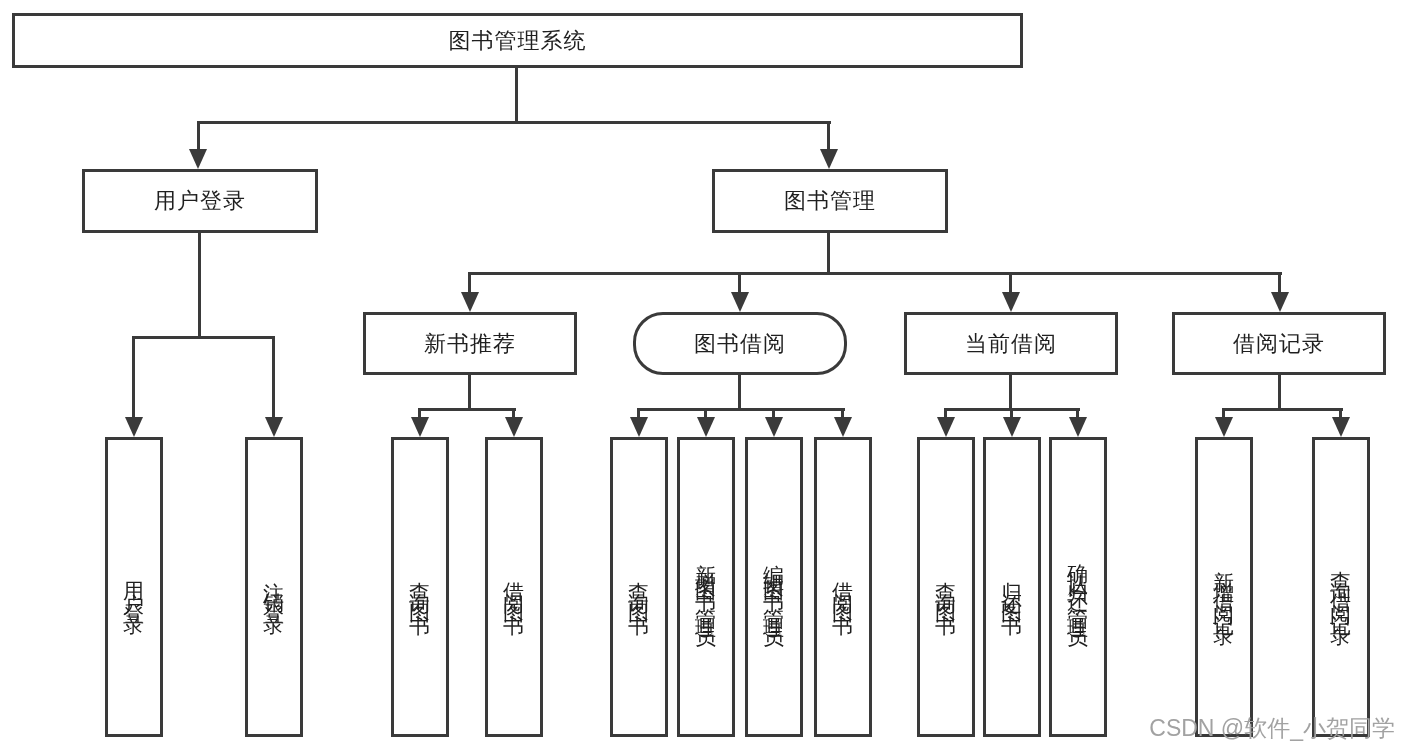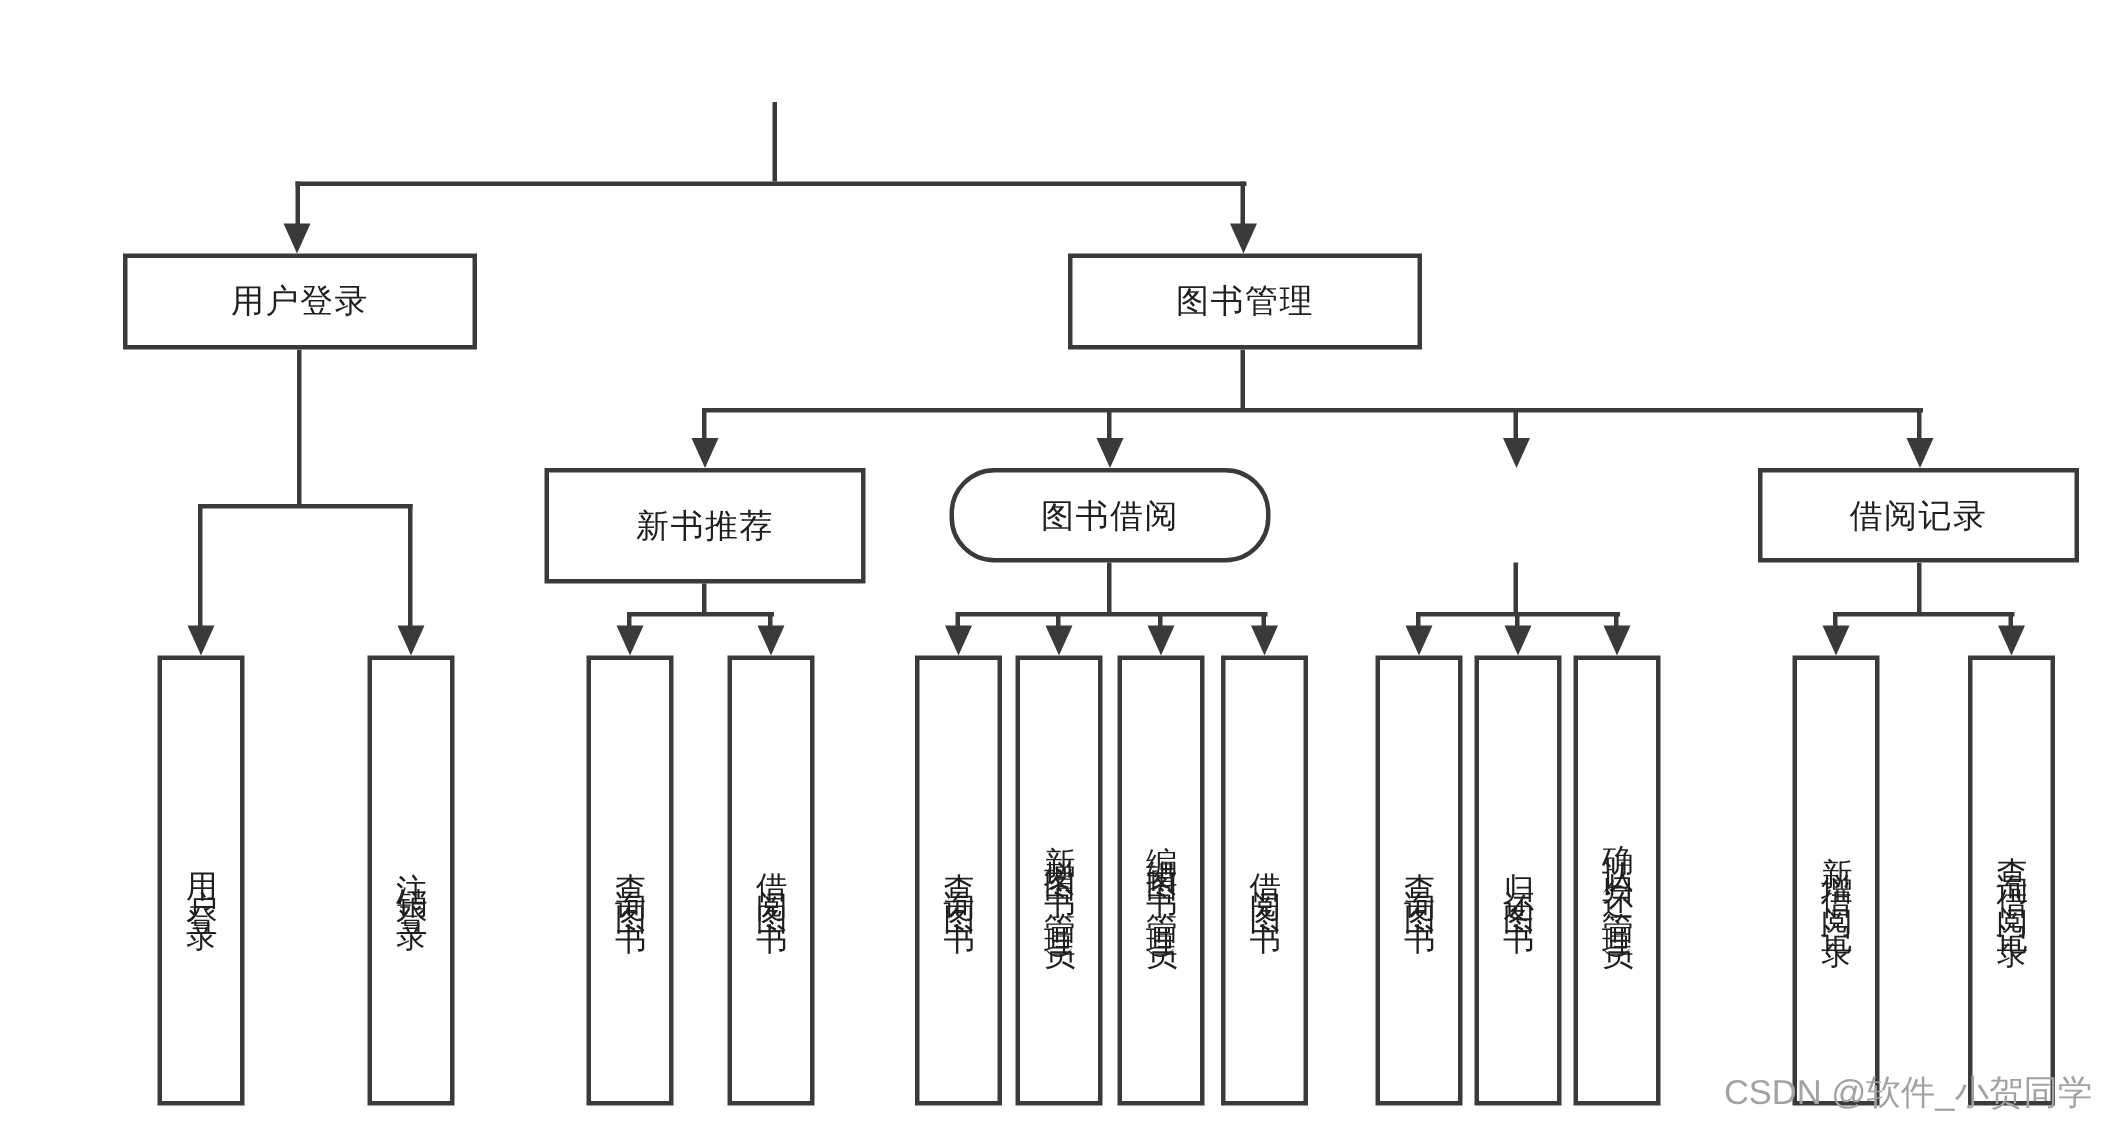--- a/index.html
+++ b/index.html
@@ -76,20 +76,23 @@
     z-index: 4;
     white-space: nowrap;
     text-align: right;
   }
 </style>
 </head>
 <body>
 
 <div class="canvas">
 
+  <div class="hbox" style="left:12px; top:13px; width:1011px; height:55px;">
+    <span>图书管理系统</span>
+  </div>
 
   <div class="vline" style="left:515px; top:68px; height:53px;"></div>
   <div class="hline" style="left:197px; top:121px; width:634px;"></div>
   <div class="vline" style="left:197px; top:121px; height:30px;"></div>
   <div class="arrow" style="left:189px; top:149px;"></div>
   <div class="vline" style="left:827px; top:121px; height:30px;"></div>
   <div class="arrow" style="left:820px; top:149px;"></div>
 
   <div class="hbox" style="left:82px; top:169px; width:236px; height:64px;">
     <span>用户登录</span>
@@ -109,25 +112,28 @@
   <div class="hline" style="left:469px; top:272px; width:813px;"></div>
   <div class="vline" style="left:468px; top:272px; height:22px;"></div>
   <div class="arrow" style="left:461px; top:292px;"></div>
   <div class="vline" style="left:738px; top:272px; height:22px;"></div>
   <div class="arrow" style="left:731px; top:292px;"></div>
   <div class="vline" style="left:1009px; top:272px; height:22px;"></div>
   <div class="arrow" style="left:1002px; top:292px;"></div>
   <div class="vline" style="left:1278px; top:272px; height:22px;"></div>
   <div class="arrow" style="left:1271px; top:292px;"></div>
 
-  <div class="hbox" style="left:363px; top:312px; width:214px; height:77px;">
+  <div class="hbox" style="left:363px; top:312px; width:214px; height:63px;">
     <span>新书推荐</span>
   </div>
   <div class="hbox" style="left:633px; top:312px; width:214px; height:63px;border-radius:30px;">
     <span>图书借阅</span>
+  </div>
+  <div class="hbox" style="left:904px; top:312px; width:214px; height:63px;">
+    <span>当前借阅</span>
   </div>
   <div class="hbox" style="left:1172px; top:312px; width:214px; height:63px;">
     <span>借阅记录</span>
   </div>
 
   <div class="vline" style="left:468px; top:375px; height:33px;"></div>
   <div class="hline" style="left:419px; top:408px; width:97px;"></div>
   <div class="vline" style="left:418px; top:408px; height:11px;"></div>
   <div class="arrow" style="left:411px; top:417px;"></div>
   <div class="vline" style="left:512px; top:408px; height:11px;"></div>

